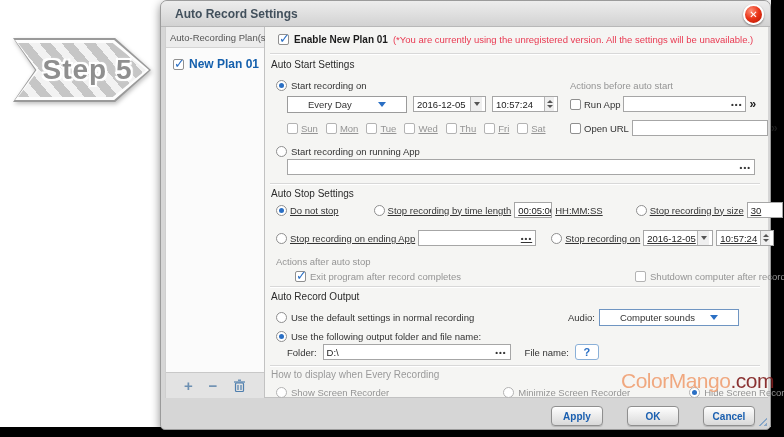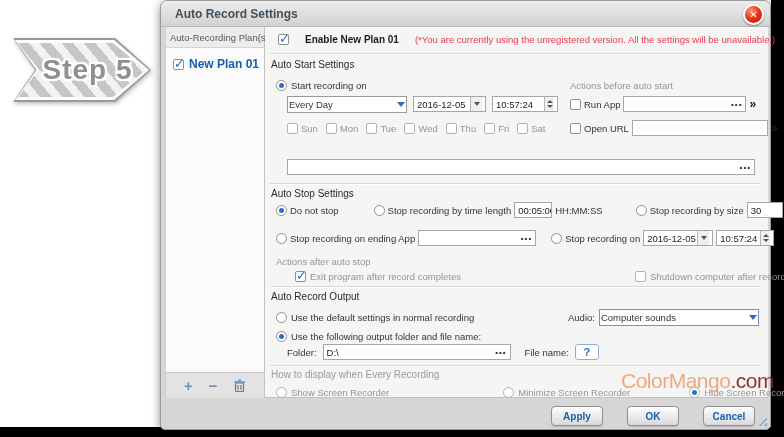--- a/index.html
+++ b/index.html
@@ -43,39 +43,39 @@
   .lp-item { margin-top:9px; padding-left:7px; display:flex; align-items:center; gap:5px; }
   .lp-item .lbl { font-size:12px; font-weight:bold; color:#1560ad; white-space:nowrap; }
   .lp-tools { position:absolute; left:0; right:0; bottom:0; height:26px; background:#e3e3e3;
     border-top:1px solid #c8c8c8; display:flex; align-items:center; justify-content:space-around; padding:0 10px; }
   .tool { color:#6d90b2; font-size:15px; font-weight:bold; line-height:1; cursor:default; }
 
   
   .content { position:absolute; left:104px; top:26px; width:503px; height:371px;
     background:#f5f5f3; border-bottom:1px solid #c2c2c2; font-size:9.5px; }
   .r { position:absolute; display:flex; align-items:center; gap:4px; height:16px; white-space:nowrap; }
-  .grp { display:flex; align-items:center; gap:3px; white-space:nowrap; }
+  .grp { display:flex; align-items:center; gap:3px; white-space:nowrap;text-decoration:underline; }
   .sep { position:absolute; left:5px; right:8px; height:1px; background:#d8d8d8; box-shadow:0 1px 0 #fff; }
   .hdr { position:absolute; font-size:10px; font-weight:normal; color:#2b2b2b; white-space:nowrap; }
   .hdr.dis { color:#9a9a9a; }
   .gray { color:#949494; }
 
   .cb { width:11px; height:11px; background:#fff; border:1px solid #8f8f8f; border-radius:2px; position:relative; flex:none; }
   .cb.dis { border-color:#b3b3b3; }
   .cb.on::after { content:"✓"; position:absolute; left:0px; top:-4px; font-size:13px; font-weight:bold; color:#2a6fc4; }
   .rd { width:11px; height:11px; background:#fff; border:1px solid #8f8f8f; border-radius:50%; position:relative; flex:none; }
   .rd.dis { border-color:#b3b3b3; }
   .rd.on::after { content:""; position:absolute; left:2px; top:2px; width:5px; height:5px; border-radius:50%; background:#2a6fc4; }
 
   .fld { background:#fff; border:1px solid #a6a6a6; height:16px; display:flex; align-items:center;
     padding:0 3px; font-size:9.5px; color:#222; flex:none; overflow:hidden; }
   .dots { margin-left:auto; color:#333; font-weight:bold; font-size:8px; letter-spacing:1px; padding-left:3px; }
   .chev { color:#1c1c1c; font-weight:bold; font-size:12px; line-height:1; }
   .sel { background:#fff; border:1px solid #9b9b9b; height:17px; display:flex; align-items:center;
-    padding:0 1px; font-size:9.5px; flex:none; }
+    padding:0 20px; font-size:9.5px; flex:none; }
   .sel .arr { margin-left:auto; width:0; height:0; border-left:4px solid transparent; border-right:4px solid transparent; border-top:5px solid #2a6fc4; }
   .dd { margin-left:auto; width:12px; align-self:stretch; border-left:1px solid #b5b5b5; display:flex; align-items:center; justify-content:center; background:#efefef; }
   .dd i { width:0; height:0; border-left:3px solid transparent; border-right:3px solid transparent; border-top:4px solid #555; }
   .spin { margin-left:auto; width:10px; align-self:stretch; border-left:1px solid #b5b5b5; background:#efefef;
     display:flex; flex-direction:column; align-items:center; justify-content:center; gap:2px; }
   .spin i { width:0; height:0; border-left:3px solid transparent; border-right:3px solid transparent; }
   .spin .up { border-bottom:3px solid #555; } .spin .dn { border-top:3px solid #555; }
   .helpbtn { width:24px; height:16px; background:#fff; border:1px solid #8ab0d8; border-radius:3px;
     color:#2a6fc4; font-weight:bold; font-size:11px; display:flex; align-items:center; justify-content:center; flex:none; }
 
@@ -135,21 +135,21 @@
             <line x1="5" y1="6" x2="5" y2="11"></line>
             <line x1="8" y1="6" x2="8" y2="11"></line>
           </g>
         </svg>
       </span>
     </div>
   </div>
 
   <div class="content">
 
-    <div class="r" style="left:13px;top:4px;gap:16px">
+    <div class="r" style="left:13px;top:4px;gap:5px">
       <span class="cb on"></span>
       <span class="enable-lbl">Enable New Plan 01</span>
       <span class="note">(*You are currently using the unregistered version. All the settings will be unavailable.)</span>
     </div>
     <div class="sep" style="top:26px"></div>
 
     <div class="hdr" style="left:6px;top:32px">Auto Start Settings</div>
 
     <div class="r" style="left:11px;top:50px">
       <span class="rd on"></span>
@@ -215,20 +215,24 @@
           <span>Sat</span>
         </span>
     </div>
     <div class="r" style="left:305px;top:93px;gap:3px">
       <span class="cb"></span>
       <span>Open URL</span>
       <span class="fld" style="width:136px"></span>
       <span class="chev">»</span>
     </div>
 
+    <div class="r" style="left:11px;top:116px">
+      <span class="rd"></span>
+      <span>Start recording on running App</span>
+    </div>
     <div class="r" style="left:22px;top:132px">
       <span class="fld" style="width:468px">
         <span class="dots">•••</span>
       </span>
     </div>
     <div class="sep" style="top:156px"></div>
 
     <div class="hdr" style="left:6px;top:161px">Auto Stop Settings</div>
 
     <div class="r" style="left:11px;top:175px;gap:21px">
@@ -296,21 +300,21 @@
     <div class="sep" style="top:259px"></div>
 
     <div class="hdr" style="left:6px;top:264px">Auto Record Output</div>
 
     <div class="r" style="left:11px;top:282px">
       <span class="rd"></span>
       <span>Use the default settings in normal recording</span>
     </div>
     <div class="r" style="left:303px;top:282px">
       <span>Audio:</span>
-      <span class="sel" style="width:160px;border-color:#6f95c2">
+      <span class="sel" style="width:140px;border-color:#6f95c2">
         <span>Computer sounds</span>
         <span class="arr"></span>
       </span>
     </div>
 
     <div class="r" style="left:11px;top:301px">
       <span class="rd on"></span>
       <span>Use the following output folder and file name:</span>
     </div>
 

